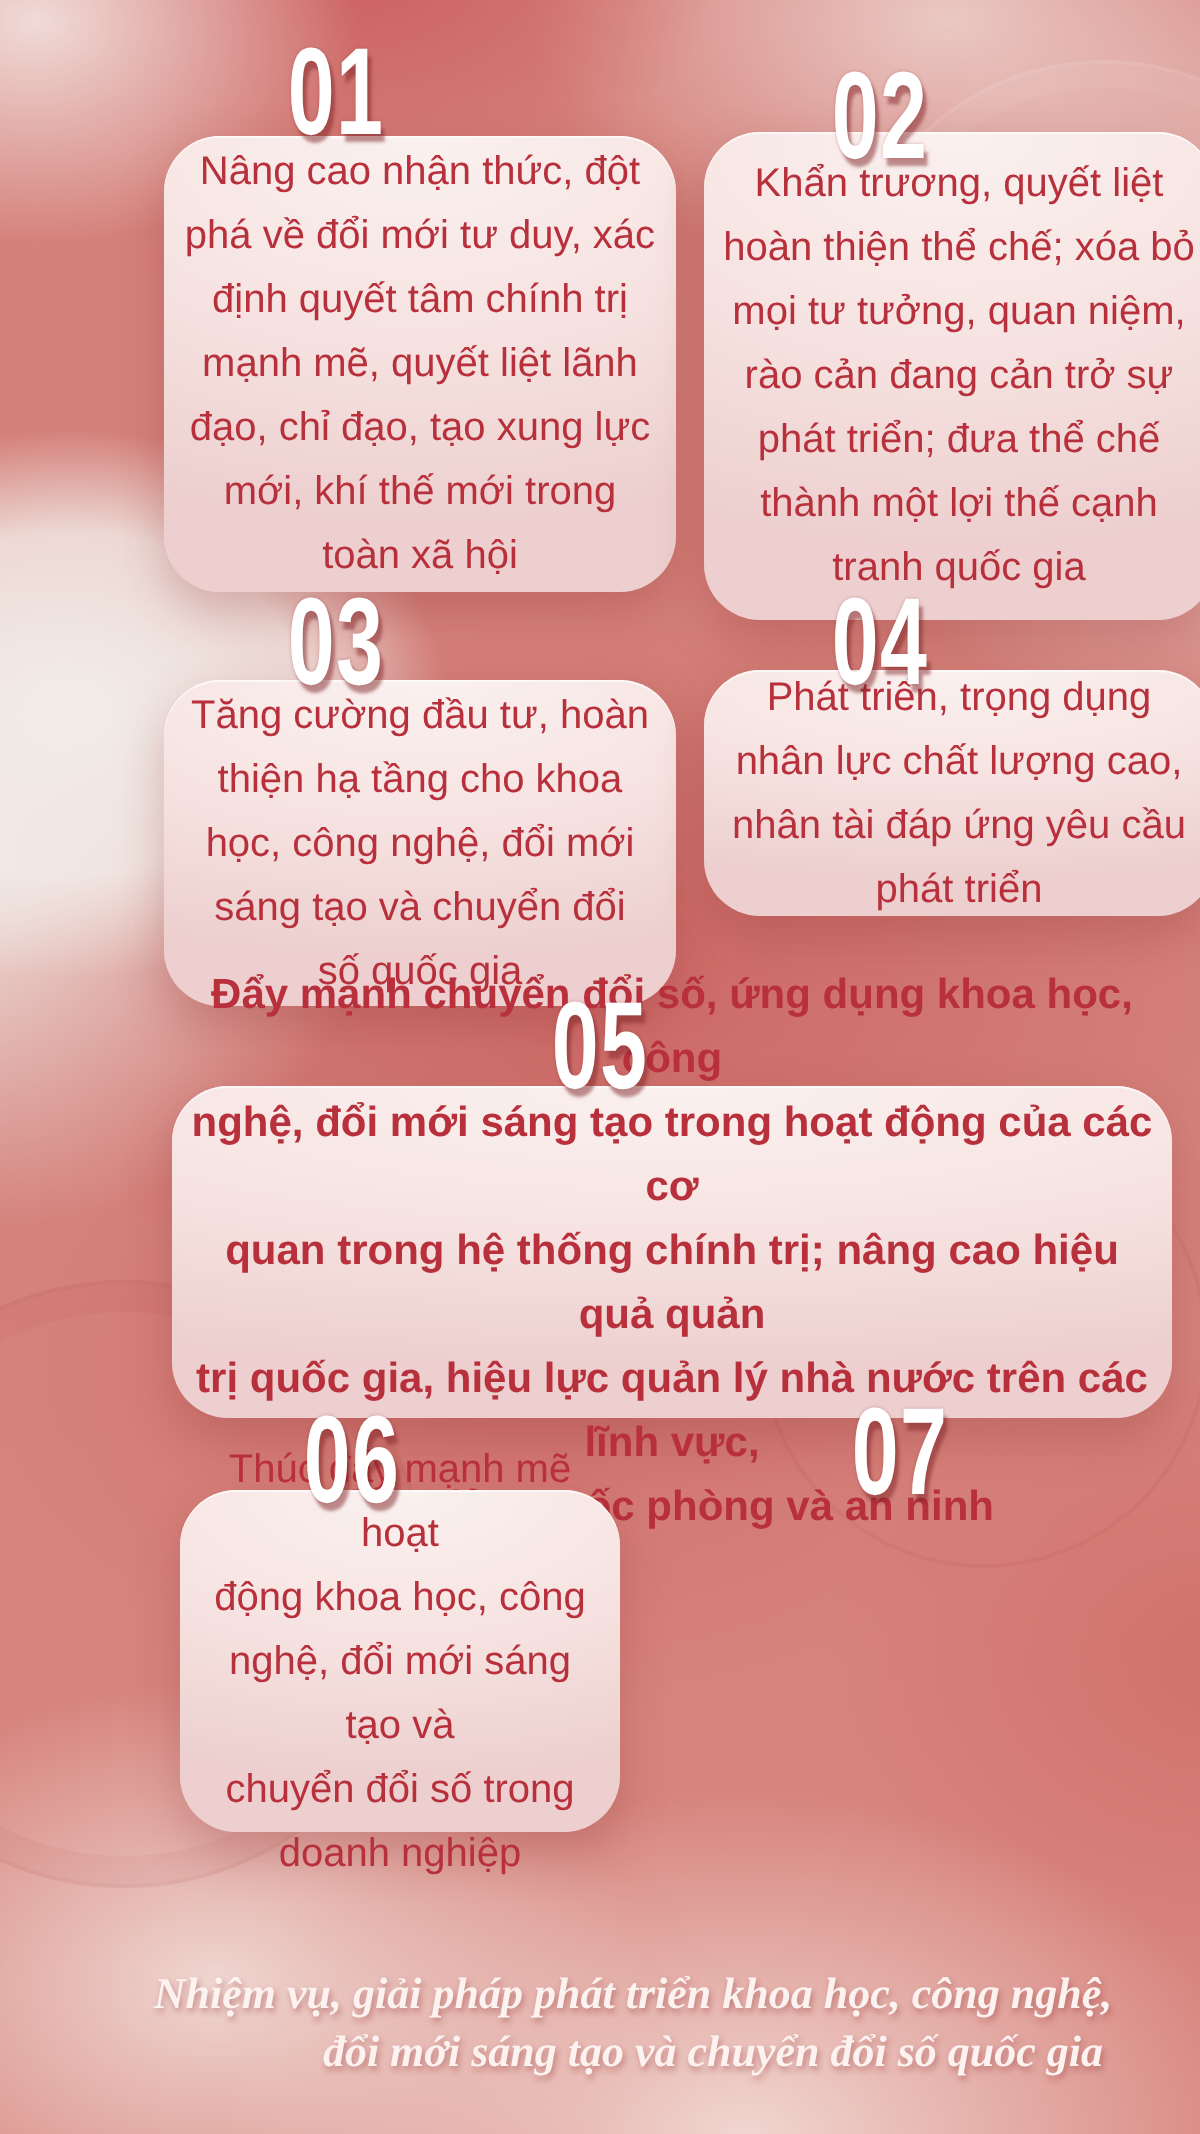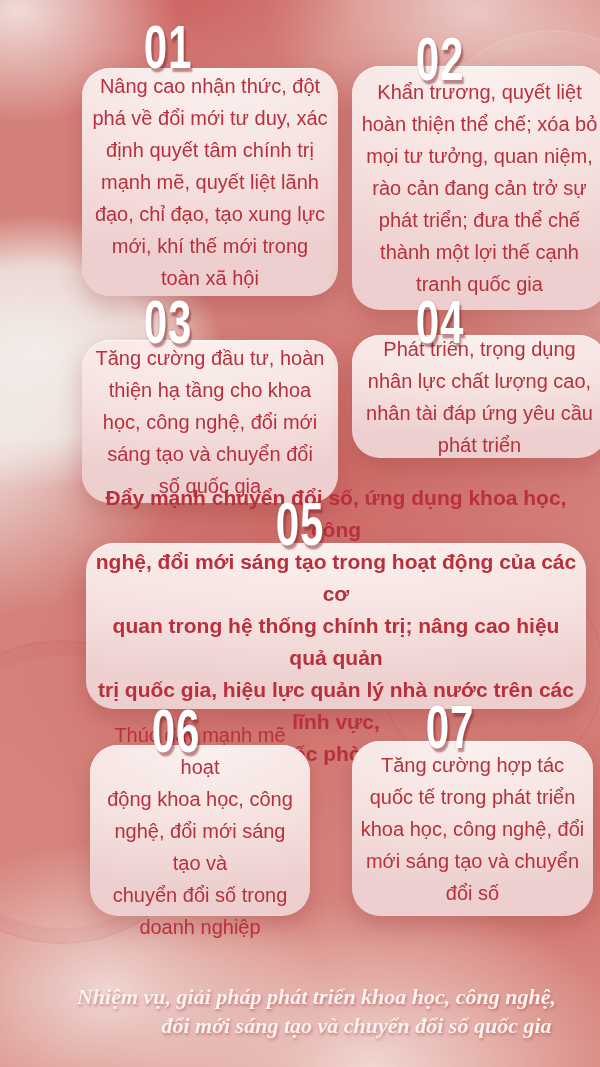--- a/index.html
+++ b/index.html
@@ -166,25 +166,18 @@
   <div class="num" style="left:176px; top:700px;">06</div>
   <div class="card" style="left:54px; top:745px; width:220px; height:171px;">
     <div class="card-text">Thúc đẩy mạnh mẽ hoạt
 động khoa học, công
 nghệ, đổi mới sáng tạo và
 chuyển đổi số trong
 doanh nghiệp</div>
   </div>
 
   <div class="num" style="left:450px; top:696px;">07</div>
-  <div class="card" style="left:316px; top:741px; width:241px; height:175px;">
-    <div class="card-text">Tăng cường hợp tác
-quốc tế trong phát triển
-khoa học, công nghệ, đổi
-mới sáng tạo và chuyển
-đổi số</div>
-  </div>
 
   <div class="footer-subtitle">
     <div class="line1">Nhiệm vụ, giải pháp phát triển khoa học, công nghệ,</div>
     <div class="line2">đổi mới sáng tạo và chuyển đổi số quốc gia</div>
   </div>
 </div>
 
 </body></html>

